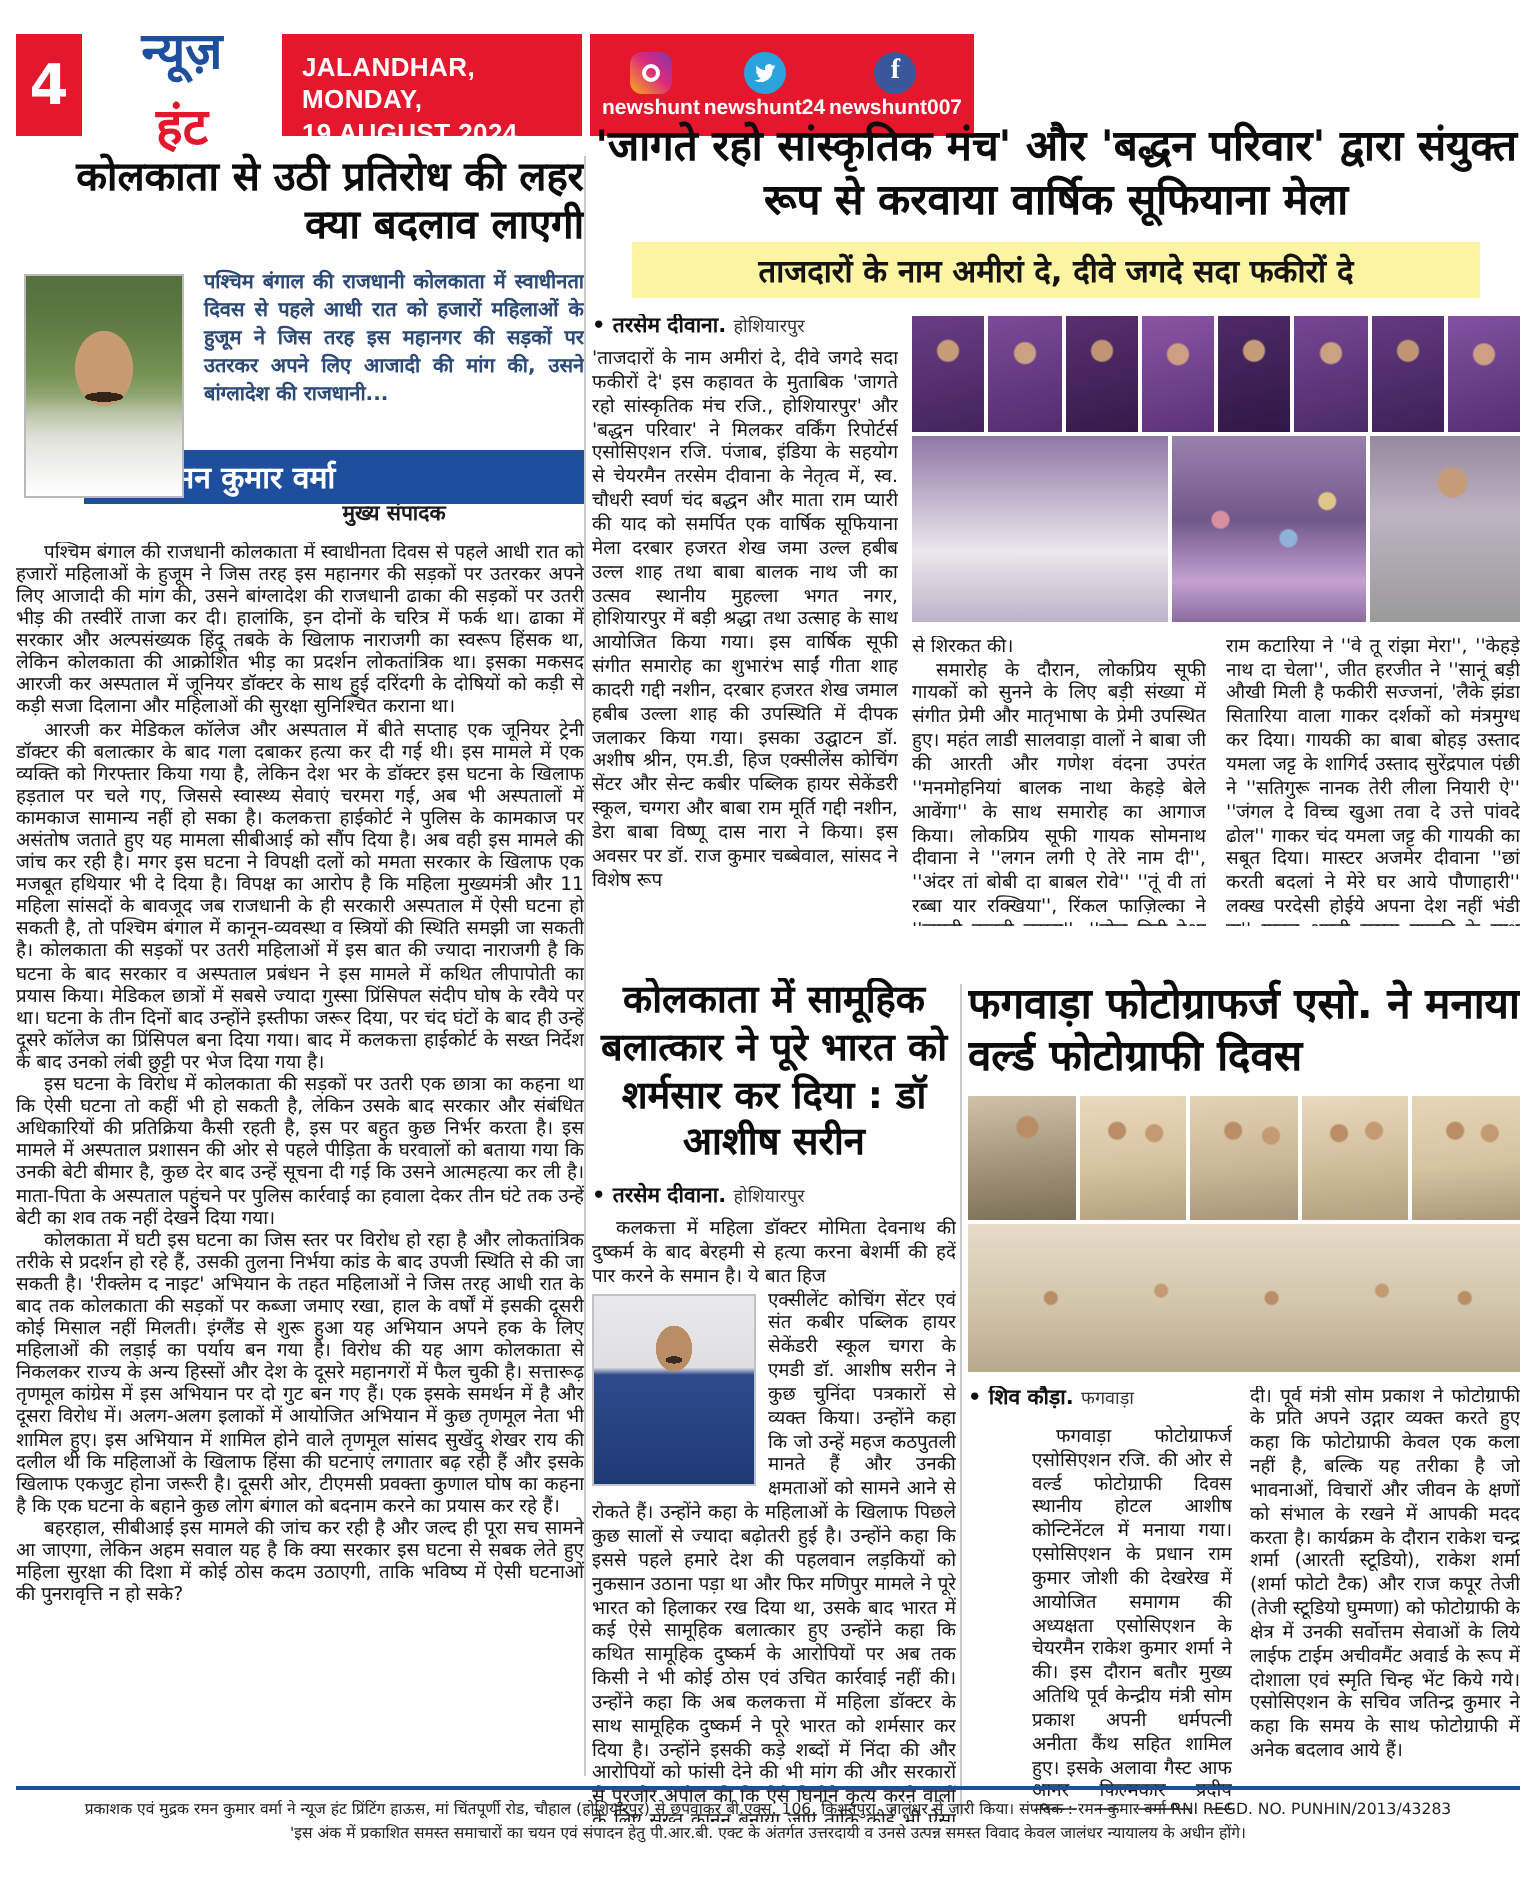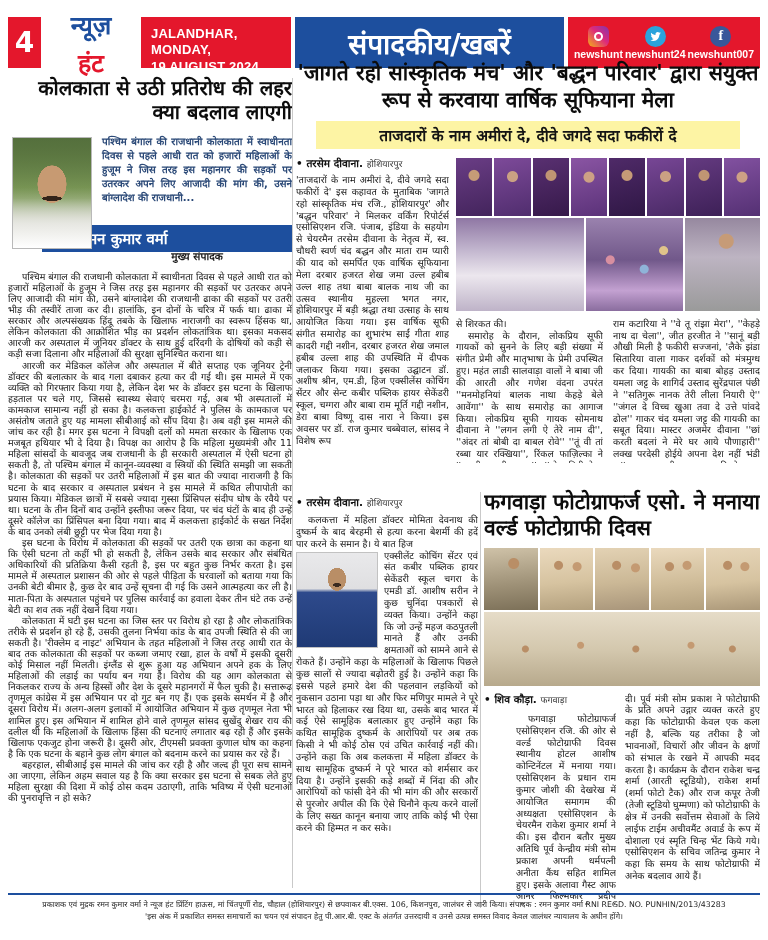--- a/index.html
+++ b/index.html
@@ -104,21 +104,20 @@
   <div class="header">
     <div class="pageno">4</div>
     <div class="logo">
       <span class="w1">न्यूज़</span>
       <span class="w2">हंट</span>
     </div>
     <div class="datebox">
       <div>JALANDHAR, MONDAY,</div>
       <div>19 AUGUST 2024</div>
     </div>
-    <div class="sectionbox">संपादकीय/खबरें</div>
     <div class="socialbox">
       <div class="soc">
         <div class="circ ig">
             <div class="lens"></div>
           </div>
         <div class="label">newshunt</div>
       </div>
       <div class="soc">
         <div class="circ tw">
           <svg width="13" height="13" viewBox="0 0 24 24">
@@ -182,20 +181,21 @@
         <p>से शिरकत की।</p>
         <p class="cont">समारोह के दौरान, लोकप्रिय सूफी गायकों को सुनने के लिए बड़ी संख्या में संगीत प्रेमी और मातृभाषा के प्रेमी उपस्थित हुए। महंत लाडी सालवाड़ा वालों ने बाबा जी की आरती और गणेश वंदना उपरंत ''मनमोहनियां बालक नाथा केहड़े बेले आवेंगा'' के साथ समारोह का आगाज किया। लोकप्रिय सूफी गायक सोमनाथ दीवाना ने ''लगन लगी ऐ तेरे नाम दी'', ''अंदर तां बोबी दा बाबल रोवे'' ''तूं वी तां रब्बा यार रक्खिया'', रिंकल फाज़िल्का ने ''जुगनी कत्तदी चरखा'', ''बोल मिट्टी देआ बाविया'' सत्ता मंडाली ने 'घे कलिहरिया मोरा वे बाबे नाल मिलादे'', ''मैं बह गया जी बाबे दा मुरीद बन के'',</p>
       </div>
       <div class="sufi-col3 smalltext">
         <p>राम कटारिया ने ''वे तू रांझा मेरा'', ''केहड़े नाथ दा चेला'', जीत हरजीत ने ''सानूं बड़ी औखी मिली है फकीरी सज्जनां, 'लैके झंडा सितारिया वाला गाकर दर्शकों को मंत्रमुग्ध कर दिया। गायकी का बाबा बोहड़ उस्ताद यमला जट्ट के शागिर्द उस्ताद सुरेंद्रपाल पंछी ने ''सतिगुरू नानक तेरी लीला नियारी ऐ'' ''जंगल दे विच्च खुआ तवा दे उत्ते पांवदे ढोल'' गाकर चंद यमला जट्ट की गायकी का सबूत दिया। मास्टर अजमेर दीवाना ''छां करती बदलां ने मेरे घर आये पौणाहारी'' लक्ख परदेसी होईये अपना देश नहीं भंडी दा'' गाकर अपनी सुख्ता गायकी के साथ श्रोताओं को मंत्रमुग्ध कर दिया। मशहूर गायक सोढी सागर ने भी अपनी गायकी के साथ हाज़री लगाई।</p>
       </div>
     </div>
   </div>
 
   <div class="kol">
+    <div class="kol-head">कोलकाता में सामूहिक बलात्कार ने पूरे भारत को शर्मसार कर दिया : डॉ आशीष सरीन</div>
     <div class="byline"><span class="byline-dot">• </span><span>तरसेम दीवाना.</span> <span class="place">होशियारपुर</span></div>
     <p class="smalltext kol-lead">कलकत्ता में महिला डॉक्टर मोमिता देवनाथ की दुष्कर्म के बाद बेरहमी से हत्या करना बेशर्मी की हदें पार करने के समान है। ये बात हिज</p>
     <div class="smalltext">
       <div class="kol-photo"></div>
       <span>एक्सीलेंट कोचिंग सेंटर एवं संत कबीर पब्लिक हायर सेकेंडरी स्कूल चगरा के एमडी डॉ. आशीष सरीन ने कुछ चुनिंदा पत्रकारों से व्यक्त किया। उन्होंने कहा कि जो उन्हें महज कठपुतली मानते हैं और उनकी क्षमताओं को सामने आने से रोकते हैं। उन्होंने कहा के महिलाओं के खिलाफ पिछले कुछ सालों से ज्यादा बढ़ोतरी हुई है। उन्होंने कहा कि इससे पहले हमारे देश की पहलवान लड़कियों को नुकसान उठाना पड़ा था और फिर मणिपुर मामले ने पूरे भारत को हिलाकर रख दिया था, उसके बाद भारत में कई ऐसे सामूहिक बलात्कार हुए उन्होंने कहा कि कथित सामूहिक दुष्कर्म के आरोपियों पर अब तक किसी ने भी कोई ठोस एवं उचित कार्रवाई नहीं की। उन्होंने कहा कि अब कलकत्ता में महिला डॉक्टर के साथ सामूहिक दुष्कर्म ने पूरे भारत को शर्मसार कर दिया है। उन्होंने इसकी कड़े शब्दों में निंदा की और आरोपियों को फांसी देने की भी मांग की और सरकारों से पुरजोर अपील की कि ऐसे घिनौने कृत्य करने वालों के लिए सख्त कानून बनाया जाए ताकि कोई भी ऐसा करने की हिम्मत न कर सके।</span>
     </div>
   </div>
 
   <div class="pha">
     <div class="pha-head">फगवाड़ा फोटोग्राफर्ज एसो. ने मनाया वर्ल्ड फोटोग्राफी दिवस</div>

